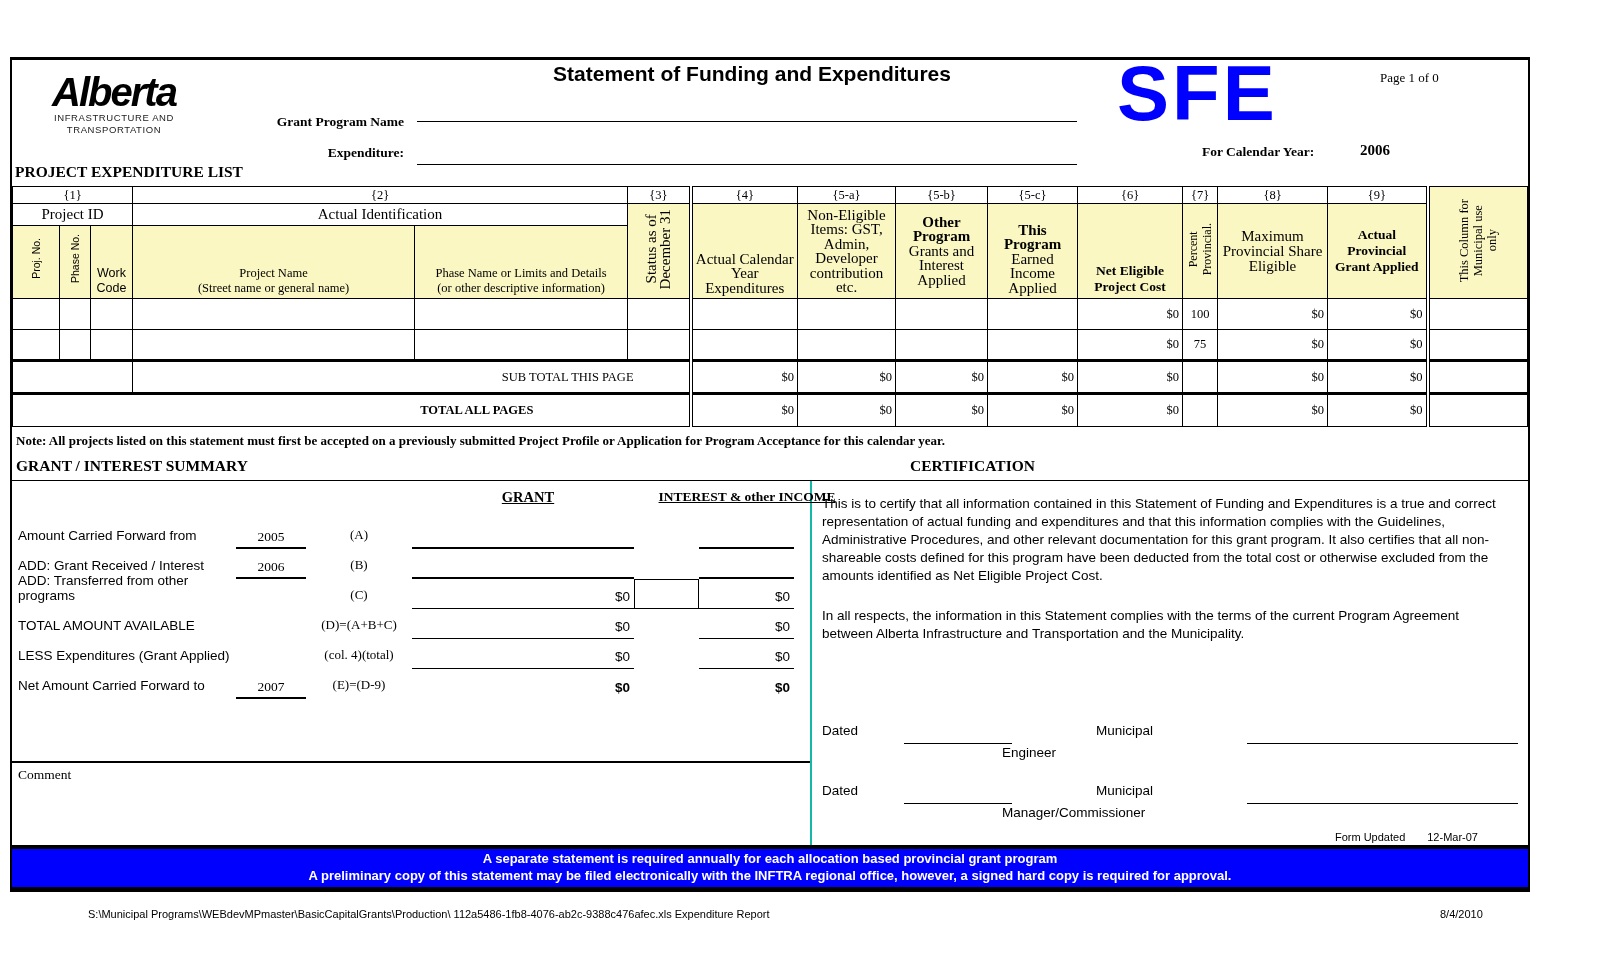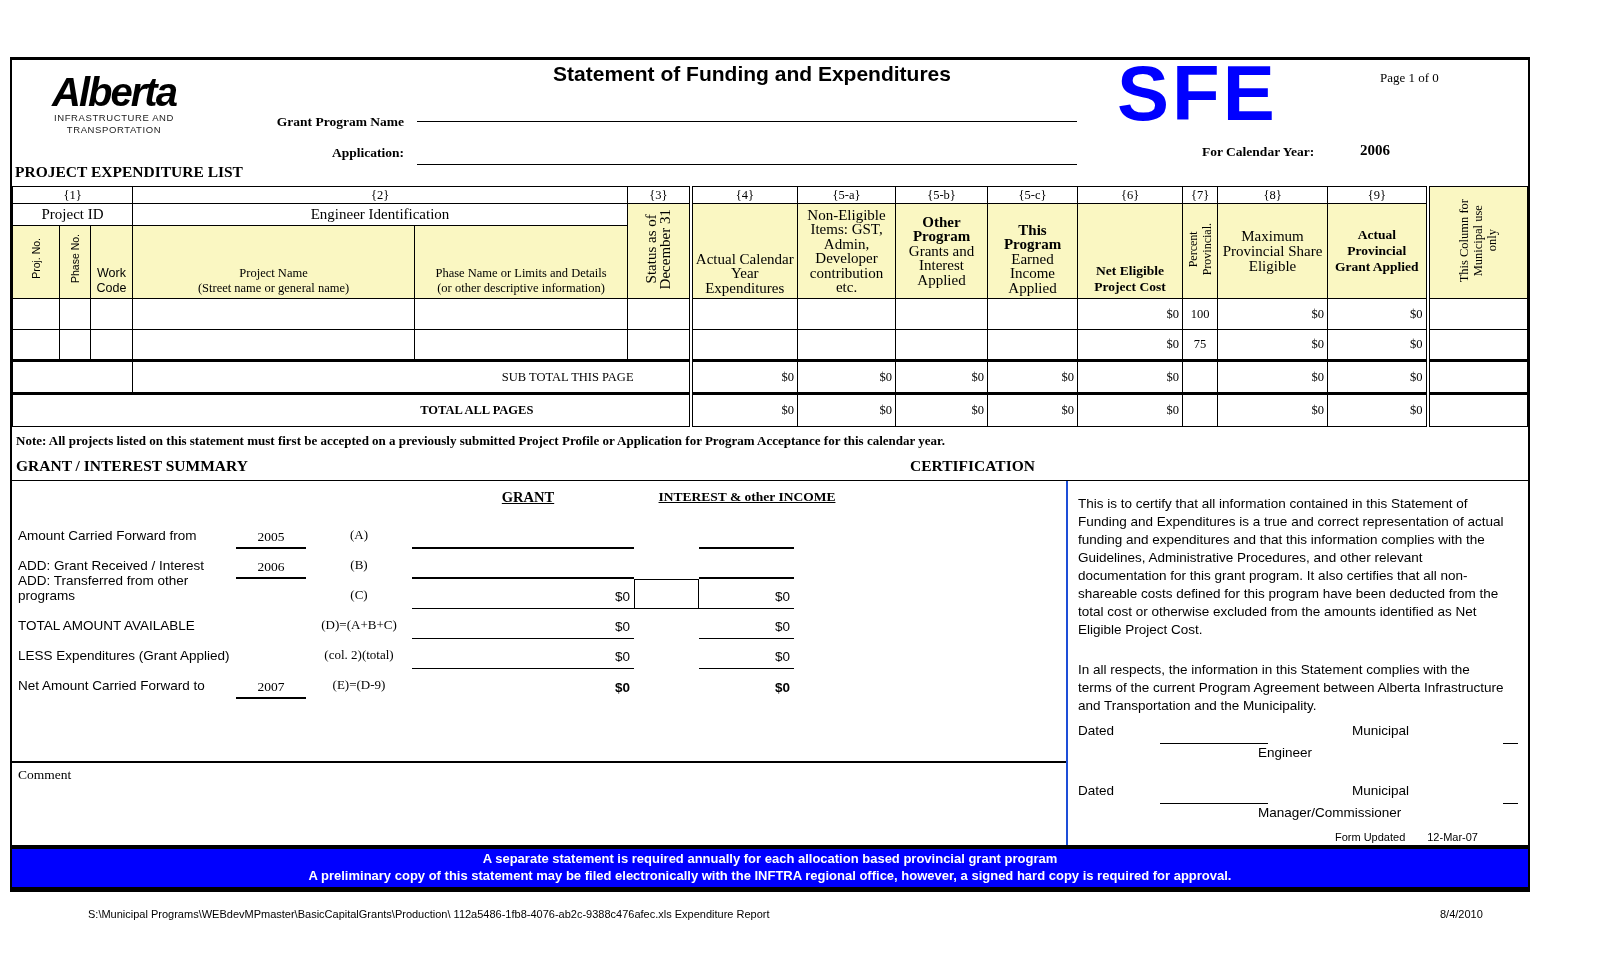--- a/index.html
+++ b/index.html
@@ -46,21 +46,21 @@
   .stlab{font-weight:normal;font-size:13.5px;text-align:right;padding-right:55px !important;}
   .ttlab{font-weight:bold;font-size:13.5px;text-align:center;padding-left:255px !important;}
   
   .note{height:27px;line-height:27px;padding-left:4px;font-weight:bold;font-size:13px;
         white-space:nowrap;overflow:hidden;}
   .sheadrow{display:flex;height:26px;border-bottom:1.5px solid #000;}
   .sheadrow .lt{width:884px;padding-left:4px;font-weight:bold;font-size:15.5px;line-height:24px;}
   .sheadrow .rt{flex:1;padding-left:10px;font-weight:bold;font-size:15.5px;line-height:24px;}
   
   .twocol{display:flex;height:364px;}
-  .lpanel{width:1056px;border-right:2px solid #1d4ed8;box-sizing:border-box;position:relative;}
+  .lpanel{width:800px;border-right:2px solid #14b8a6;box-sizing:border-box;position:relative;}
   .rpanel{flex:1;position:relative;}
   .gheads{position:relative;height:38px;}
   .gheads .gh{position:absolute;font-weight:bold;font-size:14.5px;text-decoration:underline;text-align:center;}
   .srow{display:flex;height:30px;align-items:flex-end;
         font-family:"Liberation Sans",sans-serif;font-size:13.5px;}
   .srow>div{box-sizing:border-box;}
   .srow .lab{flex:0 0 224px;padding-left:6px;padding-bottom:6px;}
   .srow .yr{flex:0 0 70px;text-align:center;font-family:"Liberation Serif",serif;
             font-size:13.5px;padding-bottom:2px;}
   .srow .code{flex:0 0 106px;text-align:center;font-family:"Liberation Serif",serif;
@@ -103,21 +103,21 @@
     <div class="logo">
       <div class="word">Alberta</div>
       <div class="dept">INFRASTRUCTURE AND</div>
       <div class="dept">TRANSPORTATION</div>
     </div>
     <div class="title">Statement of Funding and Expenditures</div>
 
     <div class="flab" style="left:160px;top:42px;width:232px;text-align:right;margin-top:12px;">Grant Program Name</div>
     <div class="fline" style="left:405px;top:43px;width:660px;"></div>
 
-    <div class="flab" style="left:160px;top:85px;width:232px;text-align:right;">Application:</div>
+    <div class="flab" style="left:160px;top:85px;width:232px;text-align:right;">Expenditure:</div>
     <div class="fline" style="left:405px;top:86px;width:660px;"></div>
 
     <div class="sfe">SFE</div>
     <div class="page">Page  1  of  0</div>
     <div class="cal-lab">For Calendar Year:</div>
     <div class="cal-yr">2006</div>
     <div class="pel">PROJECT EXPENDITURE LIST</div>
   </div>
 
   <table class="tbl">
@@ -152,21 +152,21 @@
       <td>{8}</td>
       <td>{9}</td>
       <td class="yl dbl vmid" rowspan="3">
         <span class="vt">This Column for
 Municipal use
 only</span>
       </td>
     </tr>
     <tr class="grp">
       <td colspan="3">Project ID</td>
-      <td colspan="2">Engineer Identification</td>
+      <td colspan="2">Actual Identification</td>
       <td class="yl vmid" rowspan="2">
         <span class="vt">Status as of
 December 31</span></td>
       <td class="yl dbl" rowspan="2" style="text-align:center;vertical-align:bottom;line-height:14.5px;padding-bottom:3px;">
         <span class="pre">Actual Calendar
 Year
 Expenditures</span></td>
       <td class="yl vmid" rowspan="2" style="line-height:14.5px;">
         <span class="pre">Non-Eligible
 Items: GST,
@@ -324,21 +324,21 @@
         <div class="yr"></div>
         <div class="code">(D)=(A+B+C)</div>
         <div class="gr u1">$0</div>
         <div class="bx"></div>
         <div class="intr u1">$0</div>
       </div>
 
       <div class="srow">
         <div class="lab">LESS Expenditures (Grant Applied)</div>
         <div class="yr"></div>
-        <div class="code">(col. 2)(total)</div>
+        <div class="code">(col. 4)(total)</div>
         <div class="gr u1">$0</div>
         <div class="bx"></div>
         <div class="intr u1">$0</div>
       </div>
 
       <div class="srow">
         <div class="lab">Net Amount Carried Forward to</div>
         <div class="yr u2">2007</div>
         <div class="code">(E)=(D-9)</div>
         <div class="gr b">$0</div>

